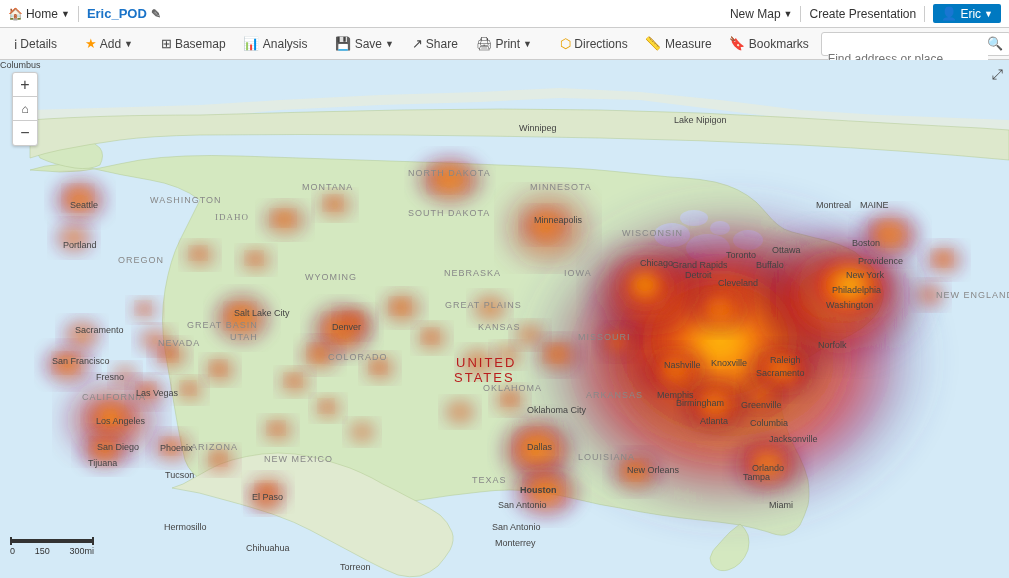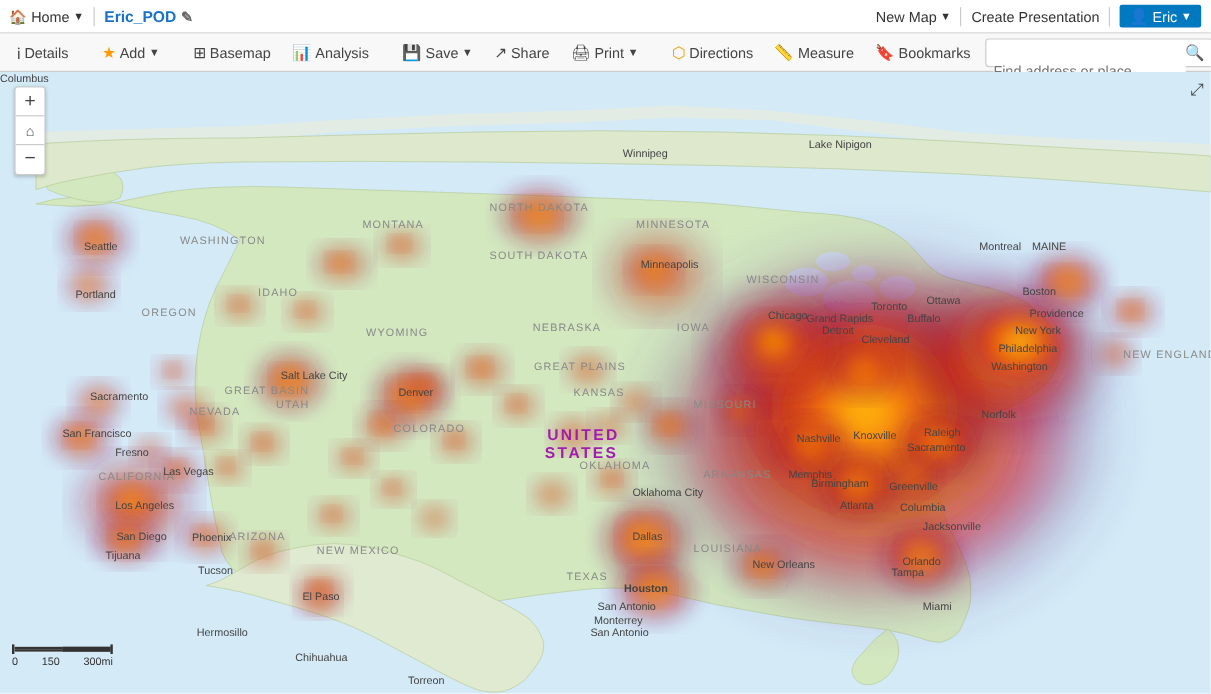--- a/index.html
+++ b/index.html
@@ -75,22 +75,22 @@
       white-space: nowrap;
     }
     .map-label.state {
       font-size: 9px;
       color: #888;
       letter-spacing: 1px;
       text-transform: uppercase;
     }
     .map-label.country {
       font-size: 13px;
-      color: #a21caf;
-      font-weight: bold;
+      color: #b91c1c;
+      font-weight: normal;
       letter-spacing: 2px;
     }
     .map-label.city {
       font-size: 9px;
       color: #444;
     }
 
     
     #zoom-controls {
       position: absolute;
@@ -429,21 +429,21 @@
 
     <ellipse cx="265" cy="440" rx="18" ry="14" fill="url(#heat2)" filter="url(#blur-sm)" opacity="0.68"></ellipse>
 
   </svg>
 
   <div id="city-labels" style="position:absolute;top:0;left:0;width:100%;height:100%;pointer-events:none;">
 
     <span class="map-label state" style="left:150px;top:135px;">WASHINGTON</span>
     <span class="map-label state" style="left:118px;top:195px;">OREGON</span>
     <span class="map-label state" style="left:82px;top:332px;">CALIFORNIA</span>
-    <span class="map-label state" style="left:215px;top:179px;">IDAHO</span>
+    <span class="map-label state" style="left:215px;top:152px;font-family:Liberation Serif, serif;">IDAHO</span>
     <span class="map-label state" style="left:302px;top:122px;">MONTANA</span>
     <span class="map-label state" style="left:158px;top:278px;">NEVADA</span>
     <span class="map-label state" style="left:230px;top:272px;">UTAH</span>
     <span class="map-label state" style="left:191px;top:382px;">ARIZONA</span>
     <span class="map-label state" style="left:264px;top:394px;">NEW MEXICO</span>
     <span class="map-label state" style="left:305px;top:212px;">WYOMING</span>
     <span class="map-label state" style="left:328px;top:292px;text-align:center;">COLORADO</span>
     <span class="map-label state" style="left:408px;top:108px;">NORTH DAKOTA</span>
     <span class="map-label state" style="left:408px;top:148px;">SOUTH DAKOTA</span>
     <span class="map-label state" style="left:444px;top:208px;">NEBRASKA</span>
@@ -509,21 +509,21 @@
     <span class="map-label city" style="left:741px;top:340px;">Greenville</span>
     <span class="map-label city" style="left:750px;top:358px;">Columbia</span>
     <span class="map-label city" style="left:769px;top:374px;">Jacksonville</span>
     <span class="map-label city" style="left:743px;top:412px;">Tampa</span>
     <span class="map-label city" style="left:752px;top:403px;">Orlando</span>
     <span class="map-label city" style="left:769px;top:440px;">Miami</span>
     <span class="map-label city" style="left:164px;top:462px;">Hermosillo</span>
     <span class="map-label city" style="left:246px;top:483px;">Chihuahua</span>
     <span class="map-label city" style="left:340px;top:502px;">Torreon</span>
     <span class="map-label city" style="left:492px;top:462px;">San Antonio</span>
-    <span class="map-label city" style="left:495px;top:452px;">Monterrey</span>
+    <span class="map-label city" style="left:495px;top:478px;">Monterrey</span>
     <span class="map-label city" style="left:674px;top:55px;">Lake Nipigon</span>
     <span class="map-label state" style="left:936px;top:230px;">NEW ENGLAND</span>
   </div>
 
   <div id="zoom-controls">
     <div class="zoom-btn">+</div>
     <div class="zoom-btn home-zoom-btn">⌂</div>
     <div class="zoom-btn">−</div>
   </div>
 

